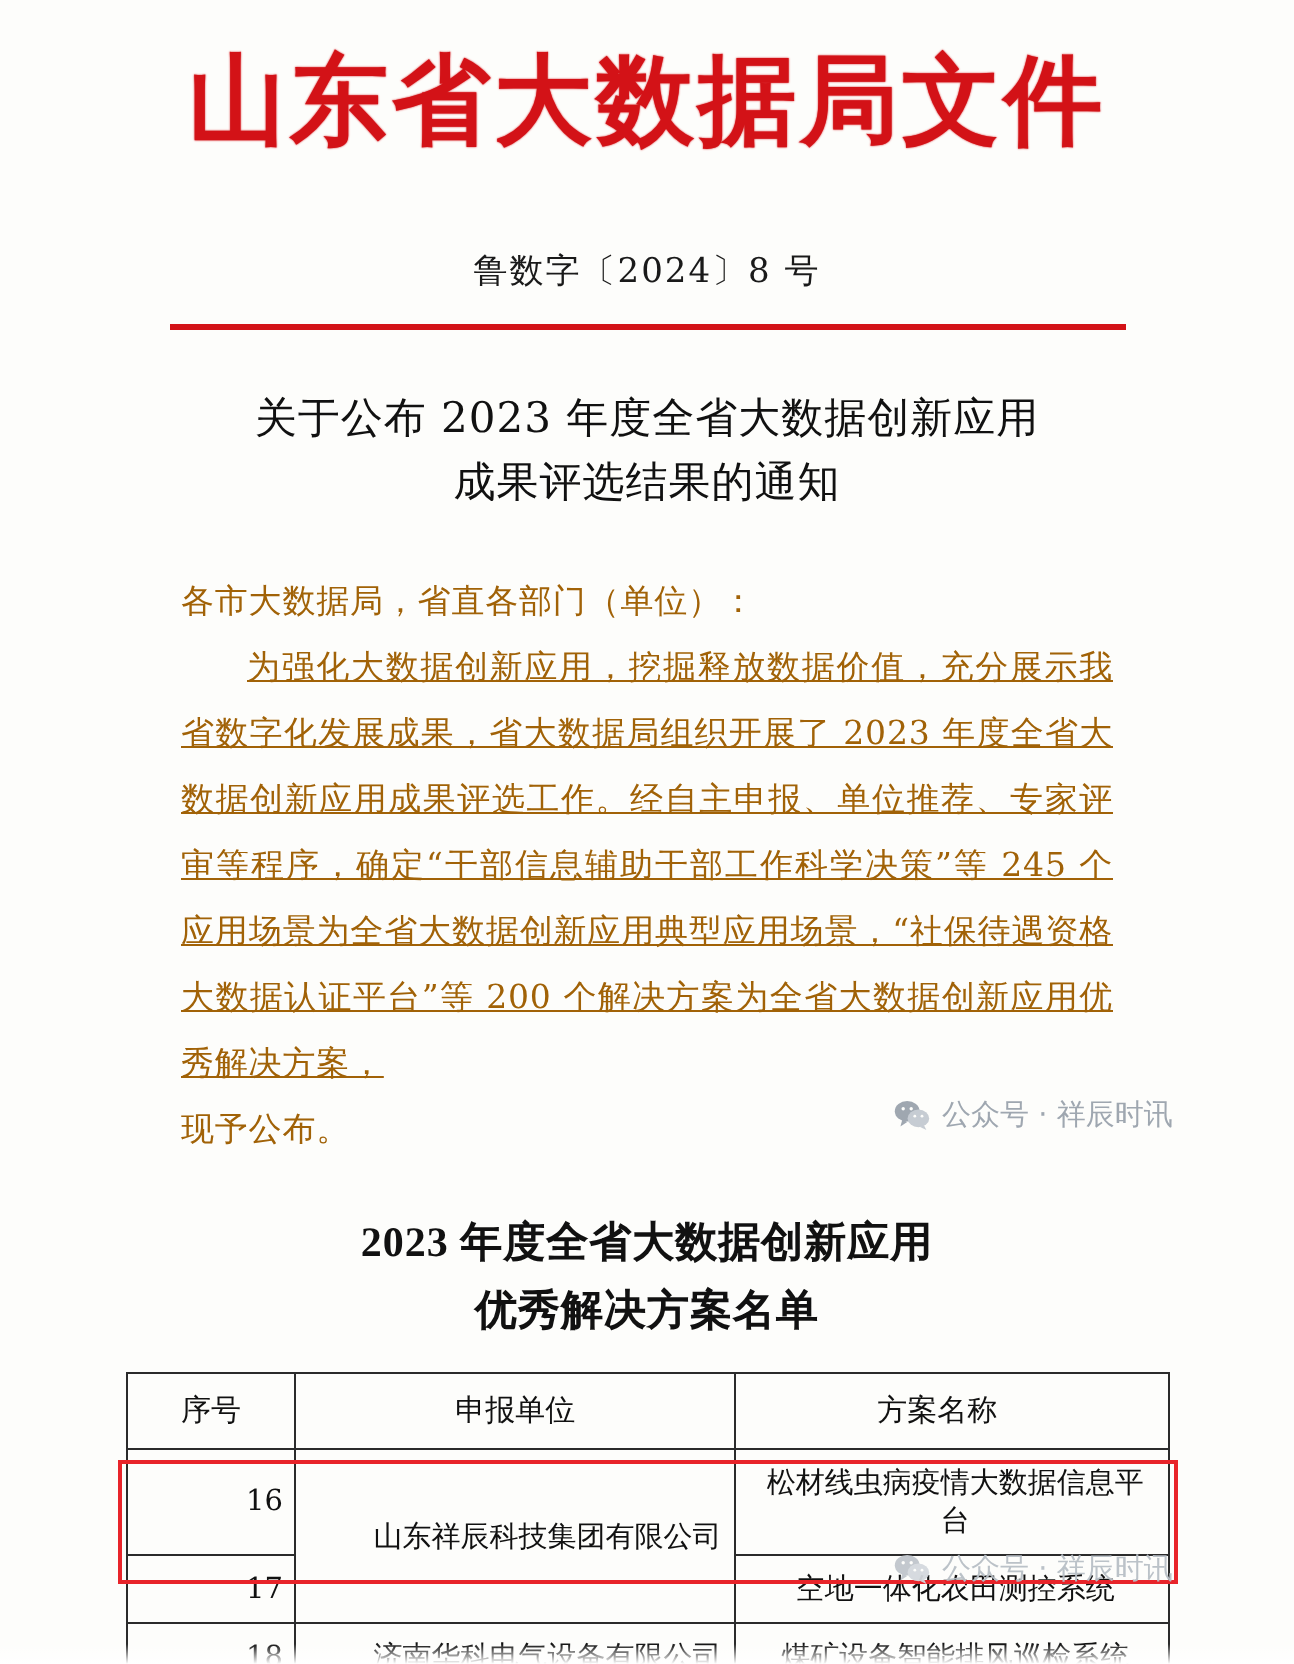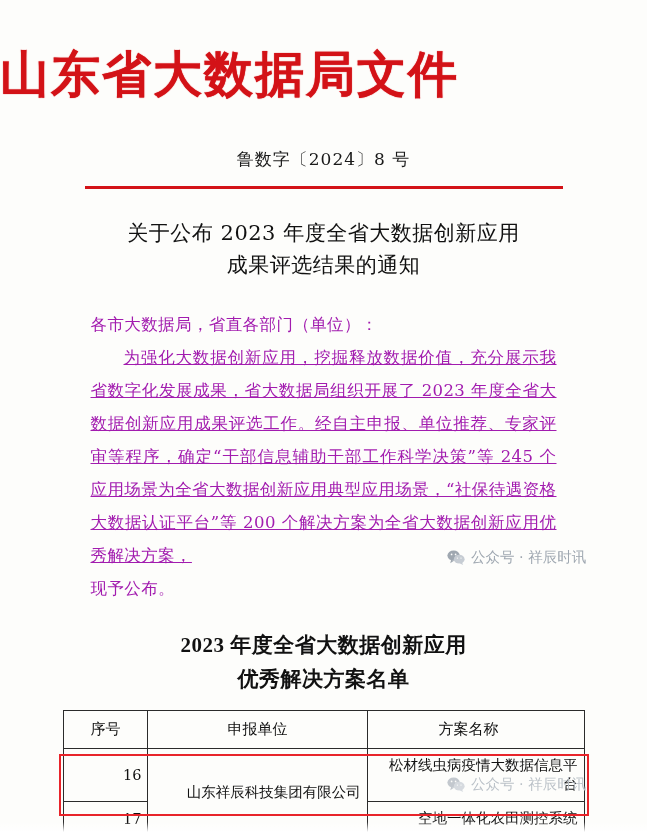--- a/index.html
+++ b/index.html
@@ -17,22 +17,22 @@
   .page {
     position: relative;
     width: 647px;
     height: 832px;
     background: #fdfdfb;
     box-sizing: border-box;
   }
 
   
   .masthead {
-    text-align: left;
-    padding-top: 48px;
+    text-align: center;
+    padding-top: 24px;
   }
   .masthead-title {
     color: #d31217;
     font-family: "DejaVu Serif", "Liberation Serif", serif;
     font-weight: bold;
     font-size: 49px;
     letter-spacing: 2px;
     line-height: 1.1;
     text-shadow: 0 0 1px #d31217;
   }
@@ -65,21 +65,21 @@
     font-family: "DejaVu Serif", "Liberation Serif", serif;
     letter-spacing: 0.5px;
   }
 
   
   .body-block {
     width: 466px;
     margin: 26px auto 0 auto;
     font-size: 16.5px;
     line-height: 2.0;
-    color: #a21caf;
+    color: #a16207;
     font-family: "DejaVu Serif", "Liberation Serif", serif;
     letter-spacing: 0.4px;
   }
   .body-block p {
     margin: 0;
     text-align: justify;
   }
   .indent2 {
     text-indent: 2em;
     text-decoration: underline;
@@ -116,21 +116,21 @@
     padding: 7px 6px;
   }
   table.list th {
     text-align: center;
     font-weight: normal;
     font-size: 15px;
     padding: 9px 24px;
   }
   .col-no { width: 44px; text-align: center; }
   .col-unit { width: 230px; text-align: center; }
-  .col-plan { width: 246px; text-align: right; padding-left: 10px !important; }
+  .col-plan { width: 246px; text-align: center; padding-left: 10px !important; }
   td.col-no { text-align: right; }
   td.col-unit { text-align: right; }
 
   
   .redbox {
     position: absolute;
     left: -4px;
     top: 44px;
     width: 530px;
     height: 62px;

